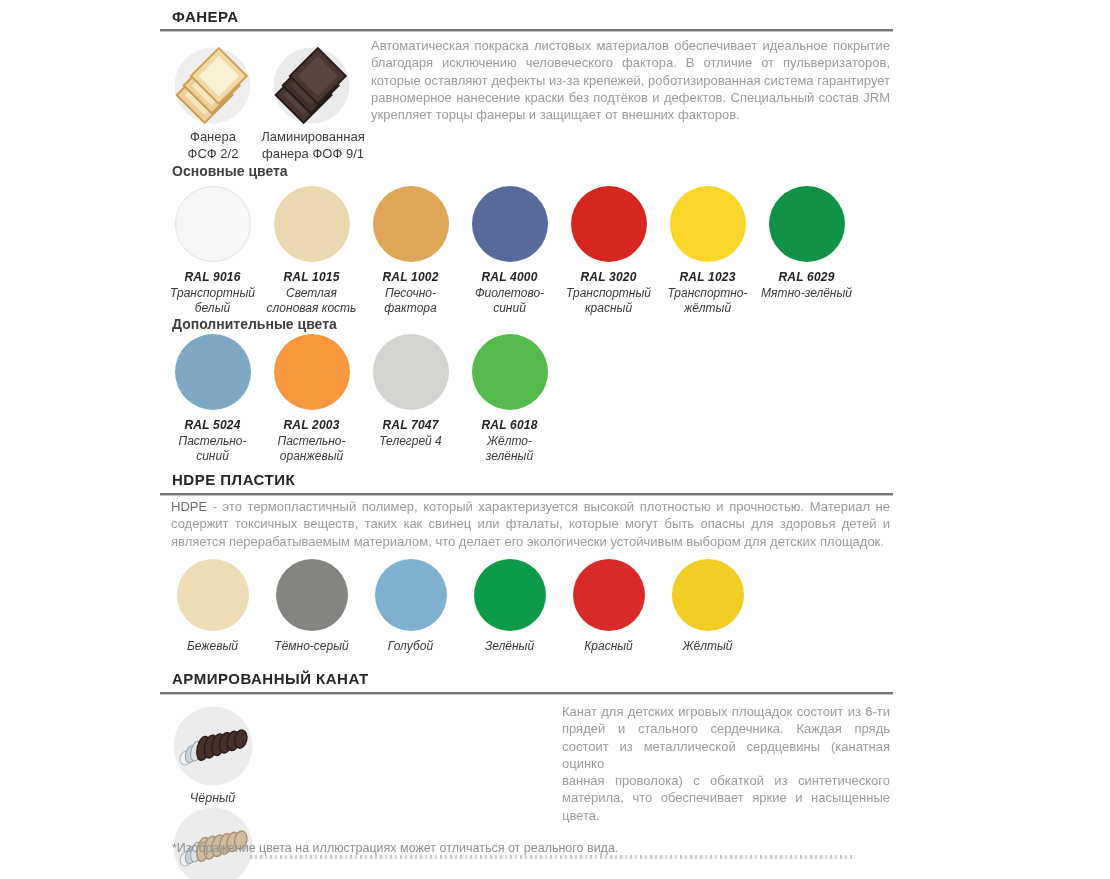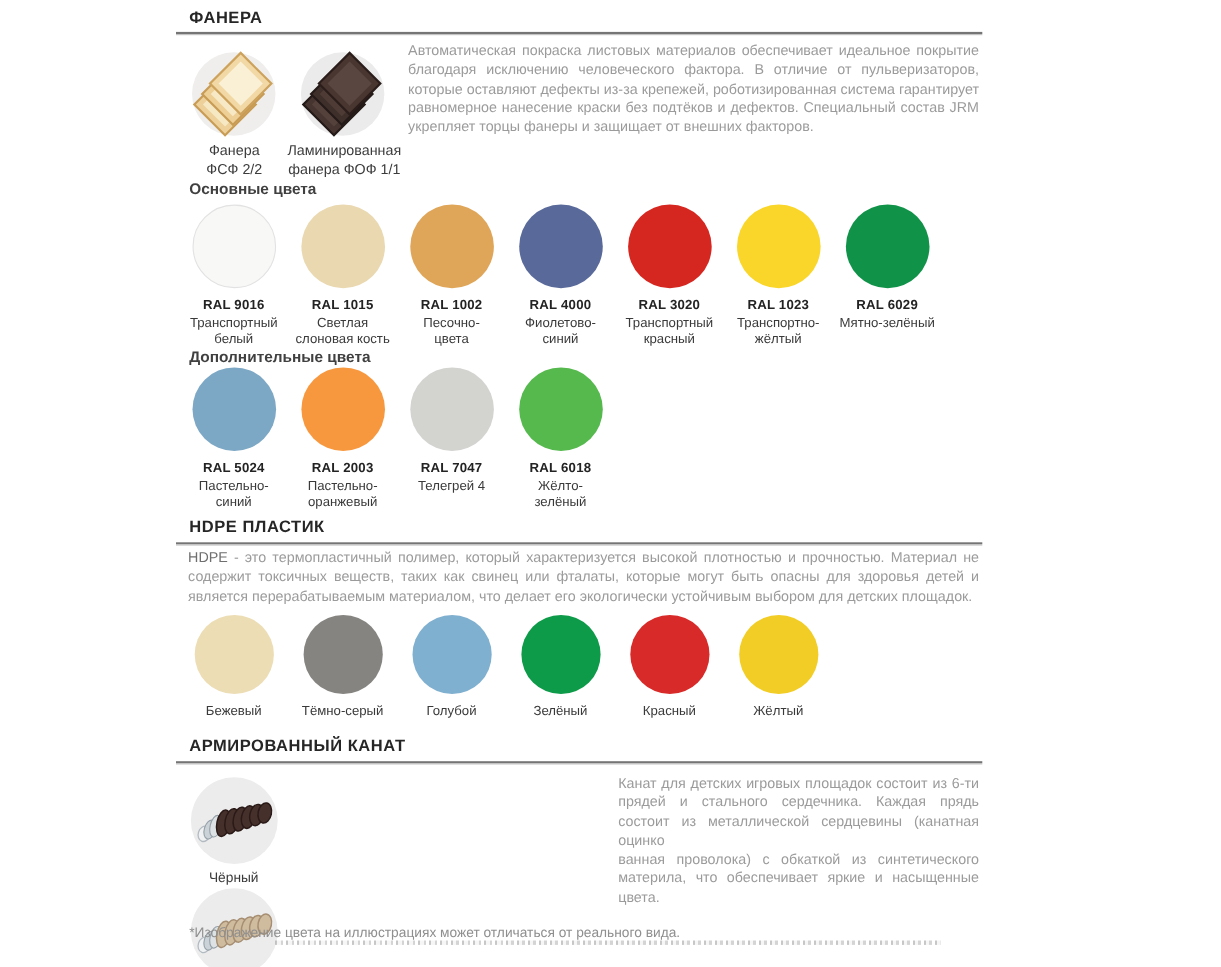--- a/index.html
+++ b/index.html
@@ -8,21 +8,21 @@
     font-family:"Liberation Sans", sans-serif;
     -webkit-font-smoothing:antialiased;
   }
   .abs{position:absolute;}
   .sec-title{font-size:15px;font-weight:bold;color:#262626;letter-spacing:.5px;}
   .rule{height:3px;background:linear-gradient(180deg,#757575 0 62%,#c3c3c3 62% 100%);}
   .para{font-size:13px;line-height:17.3px;color:#9b9b9b;text-align:justify;}
   .pre{white-space:pre-line;}
   .lead{color:#6f6f6f;}
   .grouplabel{font-size:14px;font-weight:bold;color:#404040;}
-  .row{display:flex;}
+  .row{display:flex;font-style:italic;}
   .col{flex:0 0 99px;width:99px;text-align:center;}
   .dot{border-radius:50%;margin:0 auto;}
   .d76{width:76px;height:76px;}
   .d72{width:72px;height:72px;}
   .code{margin-top:8px;font-size:12px;font-weight:bold;color:#232323;letter-spacing:.2px;}
   .cname{margin-top:2px;font-size:12px;line-height:15px;color:#3a3a3a;white-space:pre-line;}
   .figcap{font-size:13px;line-height:17px;color:#3c3c3c;text-align:center;white-space:pre-line;}
   .ropecap{margin-top:3px;font-size:12.5px;color:#3a3a3a;}
   .ropefig{width:84px;height:84px;margin:0 auto;}
   .plyfig{width:79px;height:79px;}
@@ -68,21 +68,21 @@
     </g>
     <g transform="rotate(45 58 38)">
       <rect x="33" y="13" width="50" height="50" fill="#493631" stroke="#2a1d1a" stroke-width="2.5"></rect>
       <rect x="40" y="20" width="36" height="36" fill="#5a4640"></rect>
     </g>
   </svg>
 </div>
 <div class="abs figcap" style="left:153px;top:128px;width:120px;">Фанера
 ФСФ 2/2</div>
 <div class="abs figcap" style="left:253px;top:128px;width:120px;">Ламинированная
-фанера ФОФ 1/1</div>
+фанера ФОФ 9/1</div>
 
 <div class="abs para" style="left:371px;top:37px;width:519px;">Автоматическая покраска листовых материалов обеспечивает идеальное покрытие благодаря исключению человеческого фактора. В отличие от пульверизаторов, которые оставляют дефекты из-за крепежей, роботизированная система гарантирует равномерное нанесение краски без подтёков и дефектов. Специальный состав JRM укрепляет торцы фанеры и защищает от внешних факторов.</div>
 
 <div class="abs grouplabel" style="left:172px;top:163px;">Основные цвета</div>
 <div class="abs row" style="left:163px;top:186px;">
   <div class="col">
     <div class="dot d76" style="background-color: rgb(248, 248, 246); border: 1px solid rgb(226, 226, 226); box-sizing: border-box;"></div>
     <div class="code">RAL 9016</div>
     <div class="cname">Транспортный
 белый</div>
@@ -90,21 +90,21 @@
   <div class="col">
     <div class="dot d76" style="background-color: rgb(233, 216, 176);"></div>
     <div class="code">RAL 1015</div>
     <div class="cname">Светлая
 слоновая кость</div>
   </div>
   <div class="col">
     <div class="dot d76" style="background-color: rgb(223, 165, 88);"></div>
     <div class="code">RAL 1002</div>
     <div class="cname">Песочно-
-цвета</div>
+фактора</div>
   </div>
   <div class="col">
     <div class="dot d76" style="background-color: rgb(88, 105, 154);"></div>
     <div class="code">RAL 4000</div>
     <div class="cname">Фиолетово-
 синий</div>
   </div>
   <div class="col">
     <div class="dot d76" style="background-color: rgb(214, 38, 32);"></div>
     <div class="code">RAL 3020</div>

